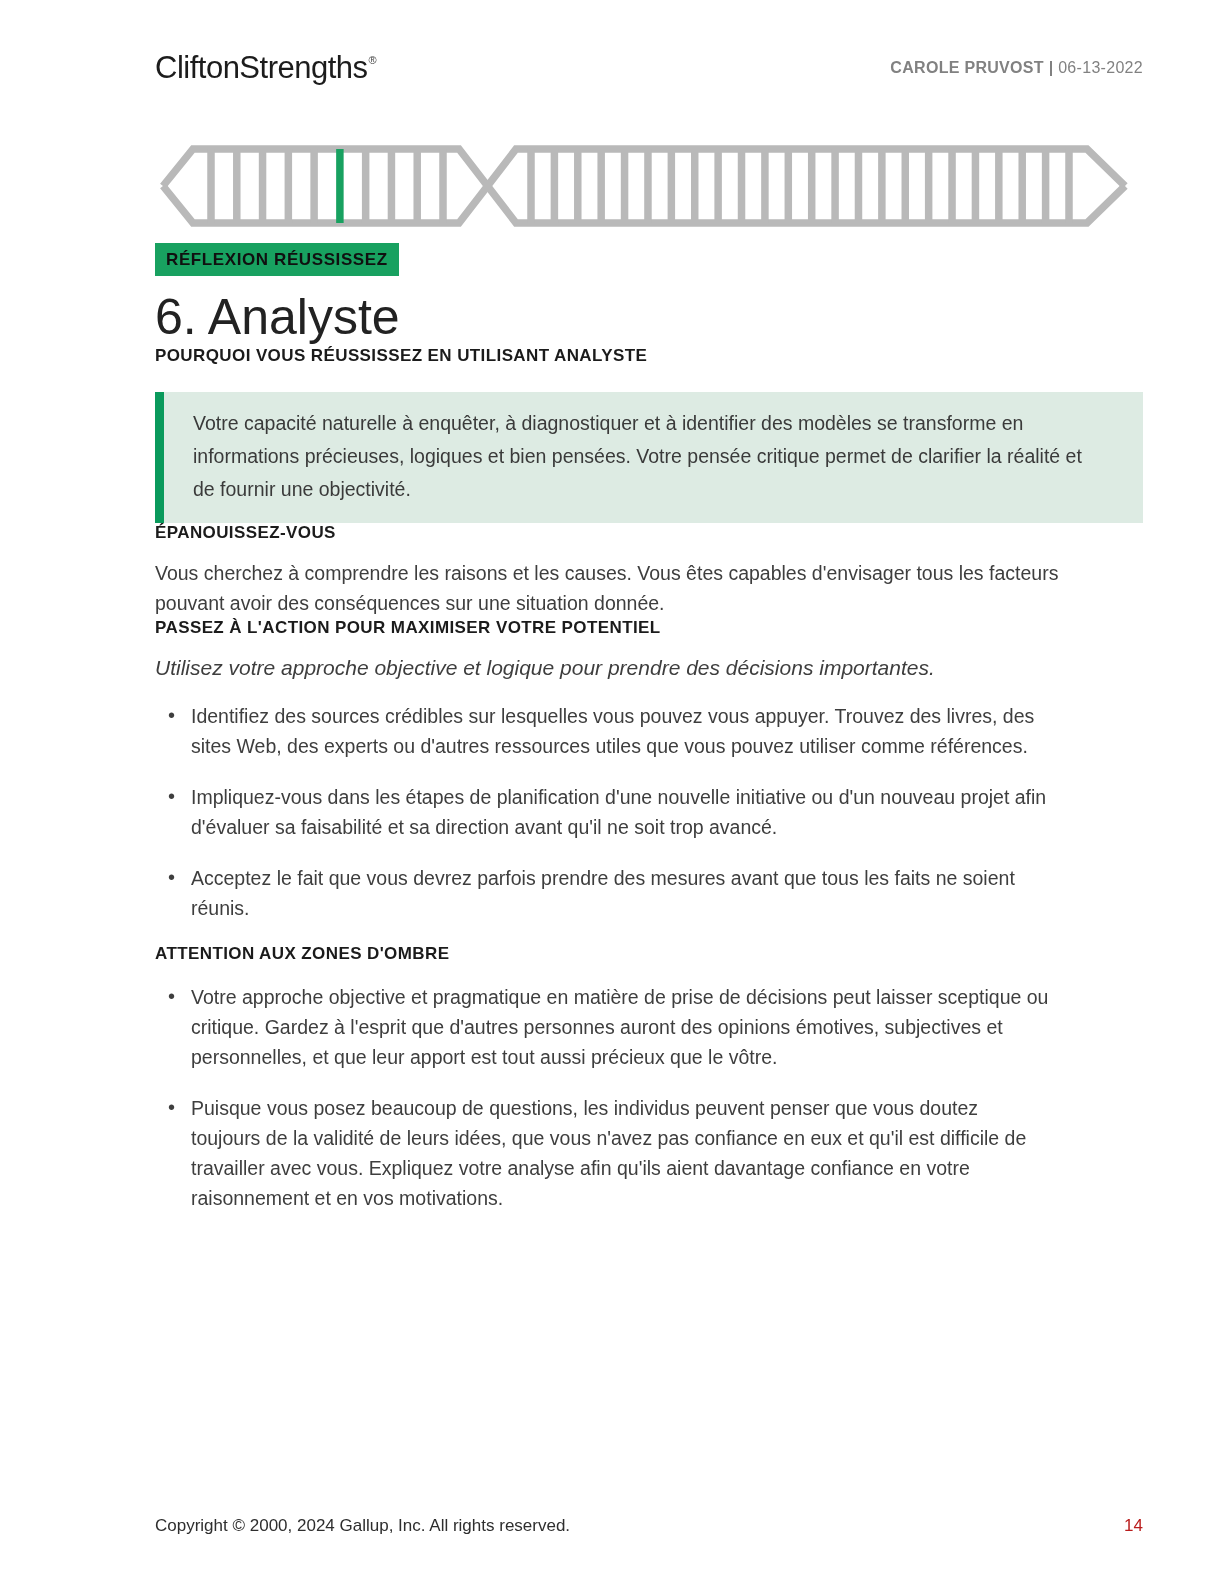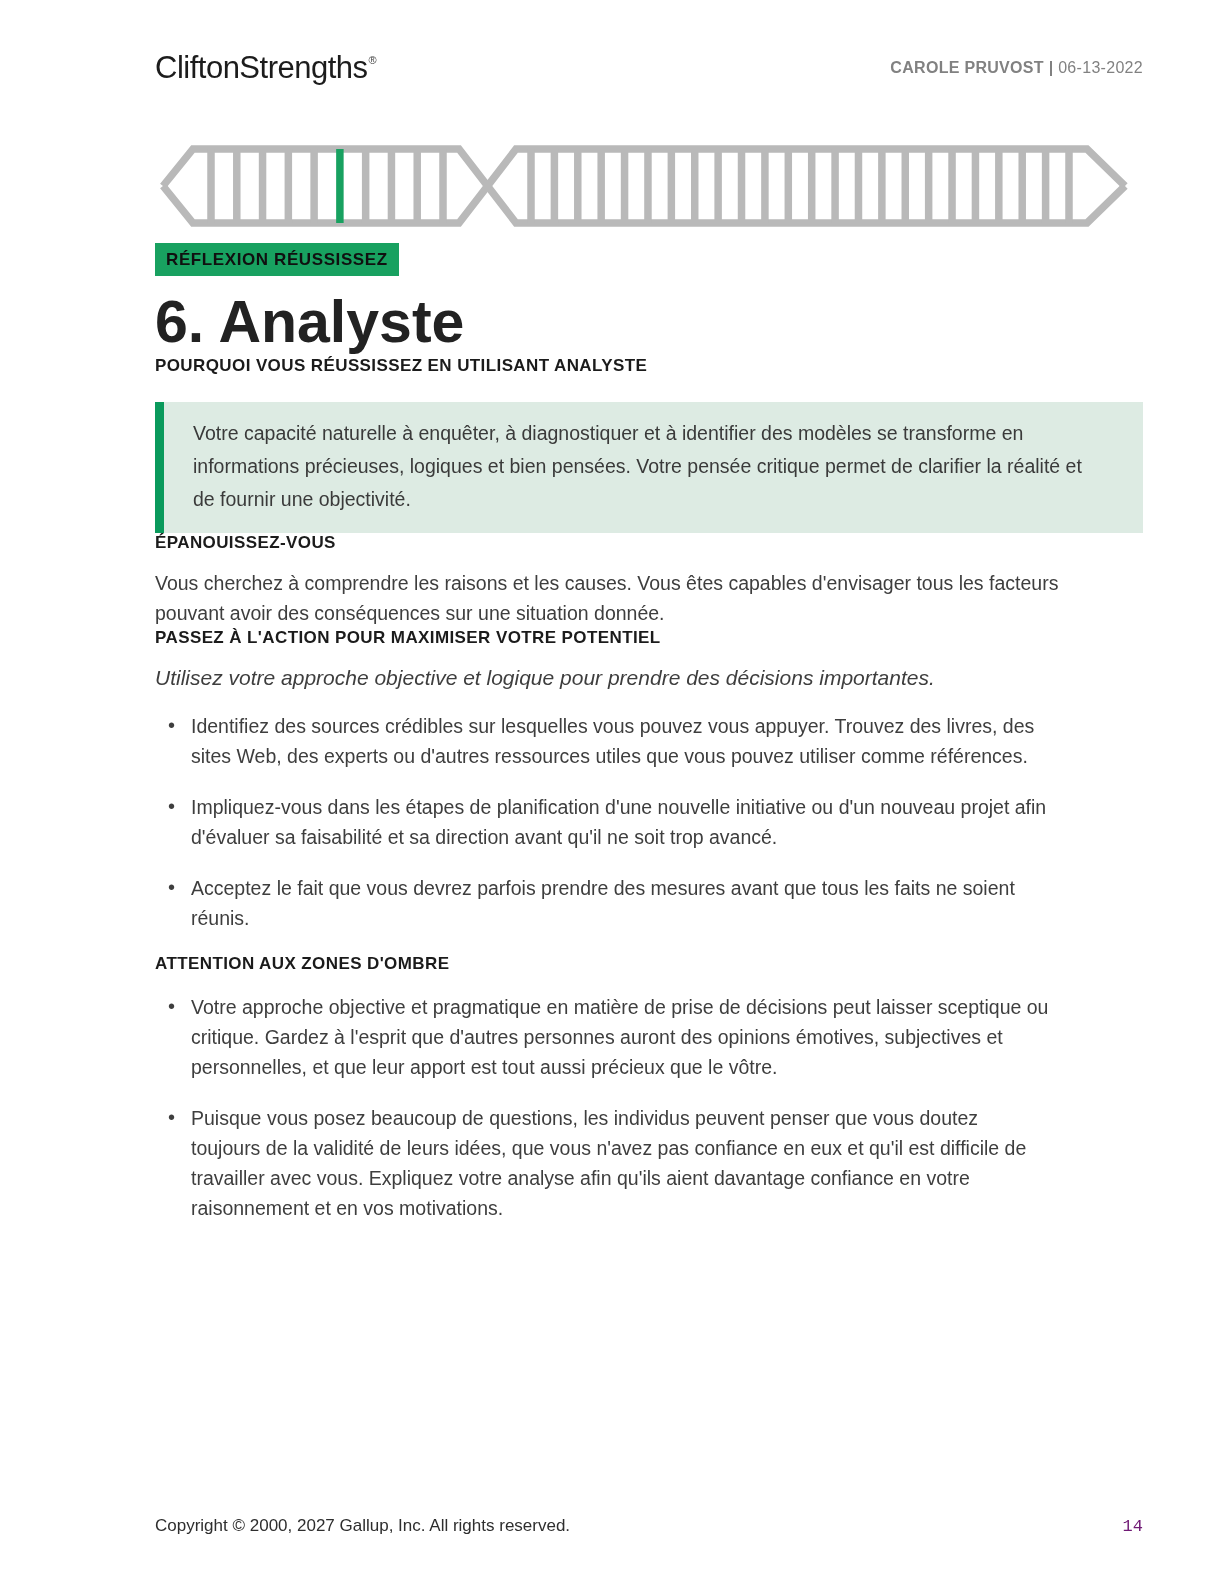--- a/index.html
+++ b/index.html
@@ -24,21 +24,21 @@
   .dna-wrap { margin: 57px 0 0 0; }
   .dna-wrap svg { display: block; margin-left: 4px; }
 
   
   .badge {
     display: inline-block; margin-top: 14px;
     background: #18a160; color: #101010;
     font-size: 17px; font-weight: 700; letter-spacing: 0.6px;
     padding: 7px 11px 6px 11px;
   }
-  h1.title { margin-top: 12px; font-size: 59px; font-weight: 700; color: #222; letter-spacing: 0px; }
+  h1.title { margin-top: 12px; font-size: 50px; font-weight: 400; color: #222; letter-spacing: 0px; }
 
   
   h3.sec { font-size: 17px; font-weight: 700; color: #1b1b1b; letter-spacing: 0.4px; margin: 0 0 15px 0; }
   .sec-gap-1 { margin-top: 37px; }
   .sec-gap-2 { margin-top: 42px; }
   .sec-gap-3 { margin-top: 40px; }
   .sec-gap-4 { margin-top: 35px; }
 
   p.body { font-size: 19.5px; line-height: 30px; color: #3e3e3e; max-width: 925px; }
 
@@ -63,21 +63,21 @@
     position: absolute; left: 13px; top: -1px;
     color: #3e3e3e; font-size: 20px;
   }
 
   
   .ftr {
     position: absolute; left: 117px; right: 119px; bottom: 48px;
     display: flex; justify-content: space-between; align-items: baseline;
   }
   .ftr .copy { font-size: 17px; color: #2e2e2e; }
-  .ftr .pageno { font-family: Liberation Mono, monospace; font-size: 17px; color: #701a75; }
+  .ftr .pageno { font-family: Liberation Sans, sans-serif; font-size: 17px; color: #b91c1c; }
 </style>
 </head>
 <body>
 
 <div class="page">
 
   <header class="hdr">
     <div class="logo"><span>CliftonStrengths</span><sup>®</sup></div>
     <div class="hdr-meta">
       <span class="meta-bold"><span>CAROLE PRUVOST</span> <span>|</span></span>
@@ -164,17 +164,17 @@
 
           <li>Votre approche objective et pragmatique en matière de prise de décisions peut laisser sceptique ou critique. Gardez à l'esprit que d'autres personnes auront des opinions émotives, subjectives et personnelles, et que leur apport est tout aussi précieux que le vôtre.</li>
 
           <li>Puisque vous posez beaucoup de questions, les individus peuvent penser que vous doutez toujours de la validité de leurs idées, que vous n'avez pas confiance en eux et qu'il est difficile de travailler avec vous. Expliquez votre analyse afin qu'ils aient davantage confiance en votre raisonnement et en vos motivations.</li>
         </ul>
     </section>
 
   </div>
 
   <footer class="ftr">
-    <span class="copy">Copyright © 2000, 2027 Gallup, Inc. All rights reserved.</span>
+    <span class="copy">Copyright © 2000, 2024 Gallup, Inc. All rights reserved.</span>
     <span class="pageno">14</span>
   </footer>
 
 </div>
 
 </body></html>

